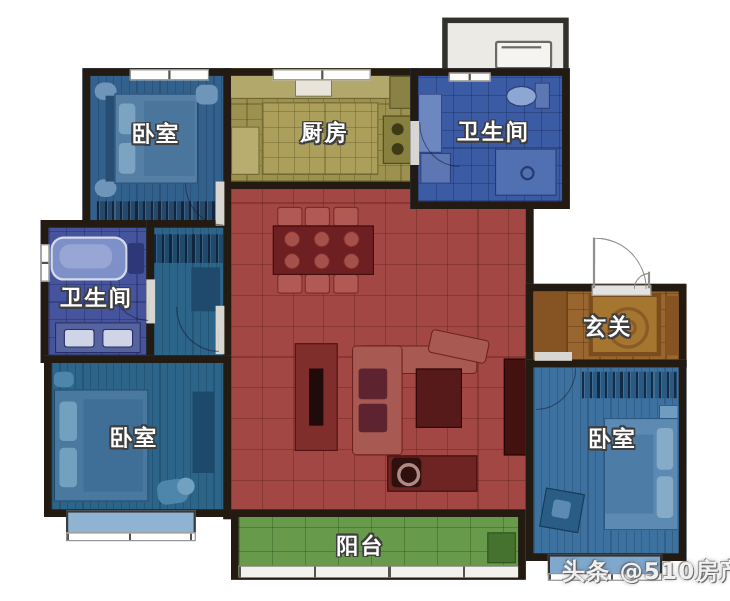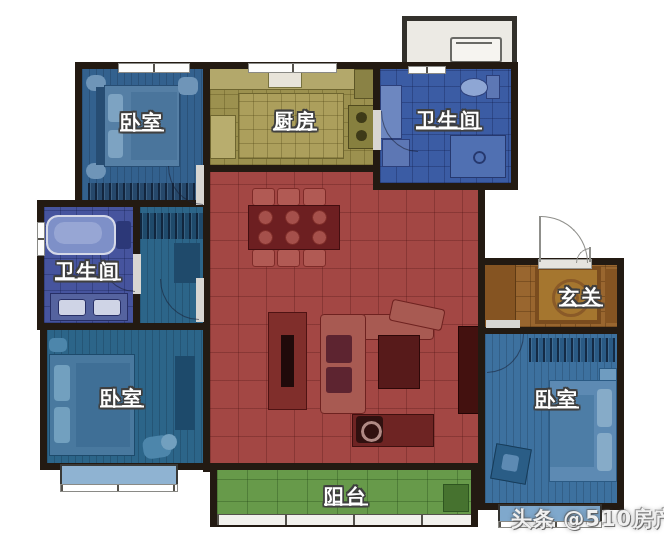--- a/index.html
+++ b/index.html
@@ -14,21 +14,21 @@
   .tiles-green{background-image:repeating-linear-gradient(0deg,rgba(25,60,15,.30) 0 1px,transparent 1px 22px),repeating-linear-gradient(90deg,rgba(25,60,15,.30) 0 1px,transparent 1px 30px);}
   .tiles-brown{background-image:repeating-linear-gradient(0deg,rgba(70,40,10,.35) 0 1px,transparent 1px 15px),repeating-linear-gradient(90deg,rgba(70,40,10,.35) 0 1px,transparent 1px 15px);}
   .planks{background-image:repeating-linear-gradient(90deg,rgba(5,15,30,.18) 0 1px,transparent 1px 7px);}
   .hatch-v{background-image:repeating-linear-gradient(90deg,rgba(10,22,42,.7) 0 2px,rgba(130,170,205,.25) 2px 3px,transparent 3px 7px);}
   .shelf-h{background-image:repeating-linear-gradient(0deg,rgba(255,255,255,.28) 0 1px,transparent 1px 6px);}
   
   .room-label{position:absolute;transform:translate(-50%,-50%);color:#fff;font-weight:bold;
     font-size:20px;letter-spacing:2px;white-space:nowrap;z-index:40;
     text-shadow:-1.5px -1.5px 0 #3f3f3f,1.5px -1.5px 0 #3f3f3f,-1.5px 1.5px 0 #3f3f3f,
                 1.5px 1.5px 0 #3f3f3f,0 -1.5px 0 #3f3f3f,0 1.5px 0 #3f3f3f,
-                -1.5px 0 0 #3f3f3f,1.5px 0 0 #3f3f3f;text-decoration:underline;}
+                -1.5px 0 0 #3f3f3f,1.5px 0 0 #3f3f3f;}
   
   .win{position:absolute;background:#fdfdfc;border:1px solid #8a8a86;box-sizing:border-box;z-index:25;}
   .win::after{content:'';position:absolute;left:50%;top:0;bottom:0;width:2px;background:#55524c;transform:translateX(-1px);}
   .win-v::after{top:50%;left:0;right:0;height:2px;width:auto;transform:translateY(-1px);}
   .gap{position:absolute;background:#d8d6d2;z-index:24;}
   .sill{position:absolute;background:#fff;border:1px solid #8a8a86;box-sizing:border-box;z-index:26;
     background-image:repeating-linear-gradient(90deg,#55524c 0 2px,transparent 2px 56px);}
   
   .arc{position:absolute;z-index:27;border-color:rgba(25,30,50,.55);border-style:solid;}
   .arc-bl{border-width:0 0 1.5px 1.5px;border-bottom-left-radius:100%;}
@@ -207,20 +207,20 @@
   <div class="f" style="left:538px;top:259px;width:54px;height:10px;background:#e5e3df;border:1px solid #9a9a96;box-sizing:border-box;z-index:26;"></div>
   <div class="leaf" style="left:539px;top:216px;width:2px;height:46px;"></div>
   <div class="arc arc-tr arc-gray" style="left:541px;top:216px;width:46px;height:46px;"></div>
   <div class="leaf" style="left:589px;top:247px;width:2px;height:15px;"></div>
   <div class="arc arc-tl arc-gray" style="left:576px;top:248px;width:14px;height:14px;"></div>
 
   <div class="room-label" style="left:142px;top:122px;">卧室</div>
   <div class="room-label" style="left:295px;top:121px;">厨房</div>
   <div class="room-label" style="left:449px;top:120px;">卫生间</div>
   <div class="room-label" style="left:88px;top:271px;">卫生间</div>
-  <div class="room-label" style="left:553px;top:297px;margin-left:28px;">玄关</div>
+  <div class="room-label" style="left:553px;top:297px;">玄关</div>
   <div class="room-label" style="left:122px;top:398px;">卧室</div>
   <div class="room-label" style="left:557px;top:399px;">卧室</div>
-  <div class="room-label" style="left:346px;top:496px;">阳台</div>
+  <div class="room-label" style="left:328px;top:496px;">阳台</div>
 
   <div class="watermark">头条 @510房产网</div>
 
 </div>
 
 </body></html>

